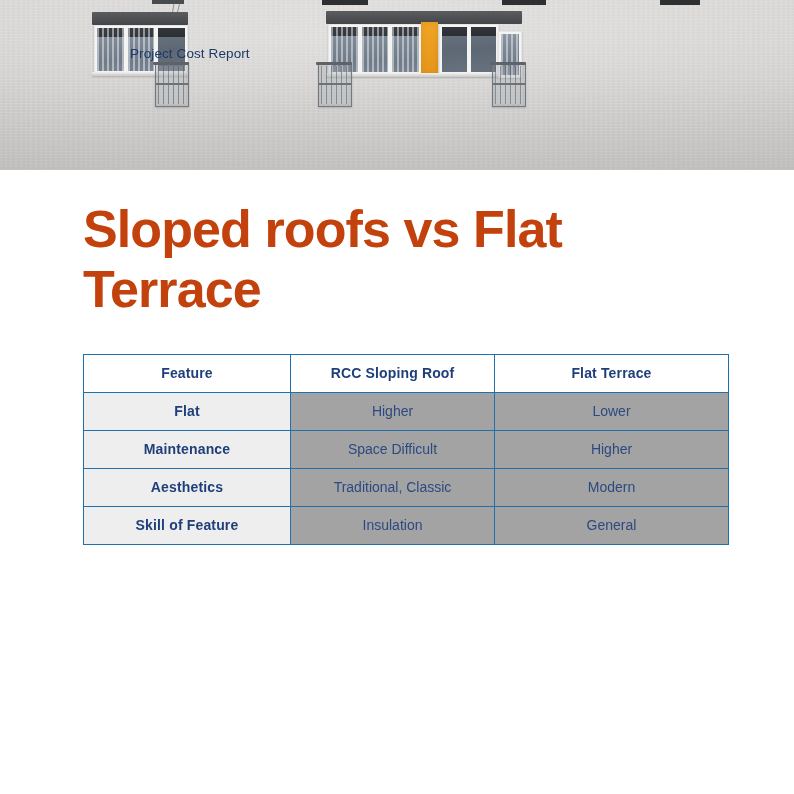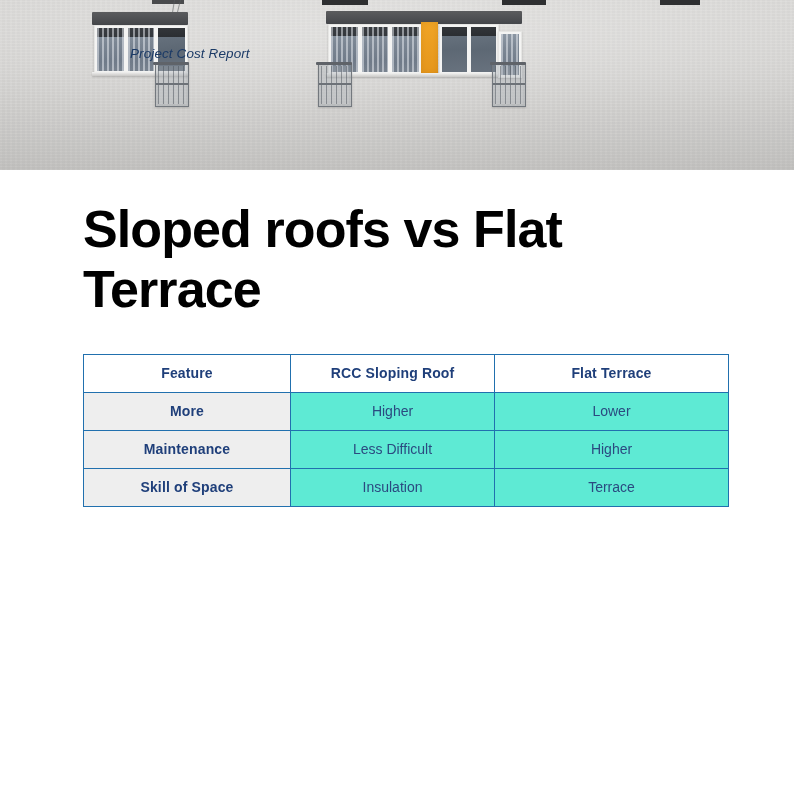--- a/index.html
+++ b/index.html
@@ -14,21 +14,20 @@
     overflow: hidden;
   }
 
   
   .hero {
     position: relative;
     width: 794px;
     height: 170px;
     overflow: hidden;
     background: #d8d7d5;
-    font-style: italic;
   }
   .wall {
     position: absolute;
     inset: 0;
     background:
       linear-gradient(180deg, #d9d8d6 0%, #d5d4d2 40%, #cfcecc 70%, #cbcac8 100%);
   }
   .wall-noise {
     position: absolute;
     inset: 0;
@@ -159,21 +158,21 @@
     padding: 0 0 0 83px;
   }
   .title {
     margin: 0;
     padding-top: 29px;
     width: 530px;
     font-size: 52px;
     line-height: 1.16;
     font-weight: bold;
     letter-spacing: -0.9px;
-    color: #000000;
+    color: #c2410c;
     font-family: "Liberation Sans", sans-serif;
   }
 
   .table-wrap {
     margin-top: 34px;
     width: 645px;
   }
   table.cmp {
     border-collapse: collapse;
     width: 645px;
@@ -199,21 +198,21 @@
     font-size: 14px;
     letter-spacing: 0.15px;
   }
   tbody td.feat {
     background: #eeeeee;
     color: #1f3f7a;
     font-weight: bold;
     letter-spacing: 0.15px;
   }
   tbody td.val {
-    background: #5eead4;
+    background: #a3a3a3;
     color: #2b4a80;
     font-weight: normal;
   }
 </style>
 </head>
 <body>
 
 <div class="hero">
   <div class="wall"></div>
   <div class="wall-noise"></div>
@@ -292,30 +291,35 @@
       </colgroup>
       <thead>
         <tr>
           <th>Feature</th>
           <th>RCC Sloping Roof</th>
           <th>Flat Terrace</th>
         </tr>
       </thead>
       <tbody>
         <tr>
-          <td class="feat">More</td>
+          <td class="feat">Flat</td>
           <td class="val">Higher</td>
           <td class="val">Lower</td>
         </tr>
         <tr>
           <td class="feat">Maintenance</td>
-          <td class="val">Less Difficult</td>
+          <td class="val">Space Difficult</td>
           <td class="val">Higher</td>
         </tr>
         <tr>
-          <td class="feat">Skill of Space</td>
+          <td class="feat">Aesthetics</td>
+          <td class="val">Traditional, Classic</td>
+          <td class="val">Modern</td>
+        </tr>
+        <tr>
+          <td class="feat">Skill of Feature</td>
           <td class="val">Insulation</td>
-          <td class="val">Terrace</td>
+          <td class="val">General</td>
         </tr>
       </tbody>
     </table>
   </div>
 </div>
 
 </body></html>

